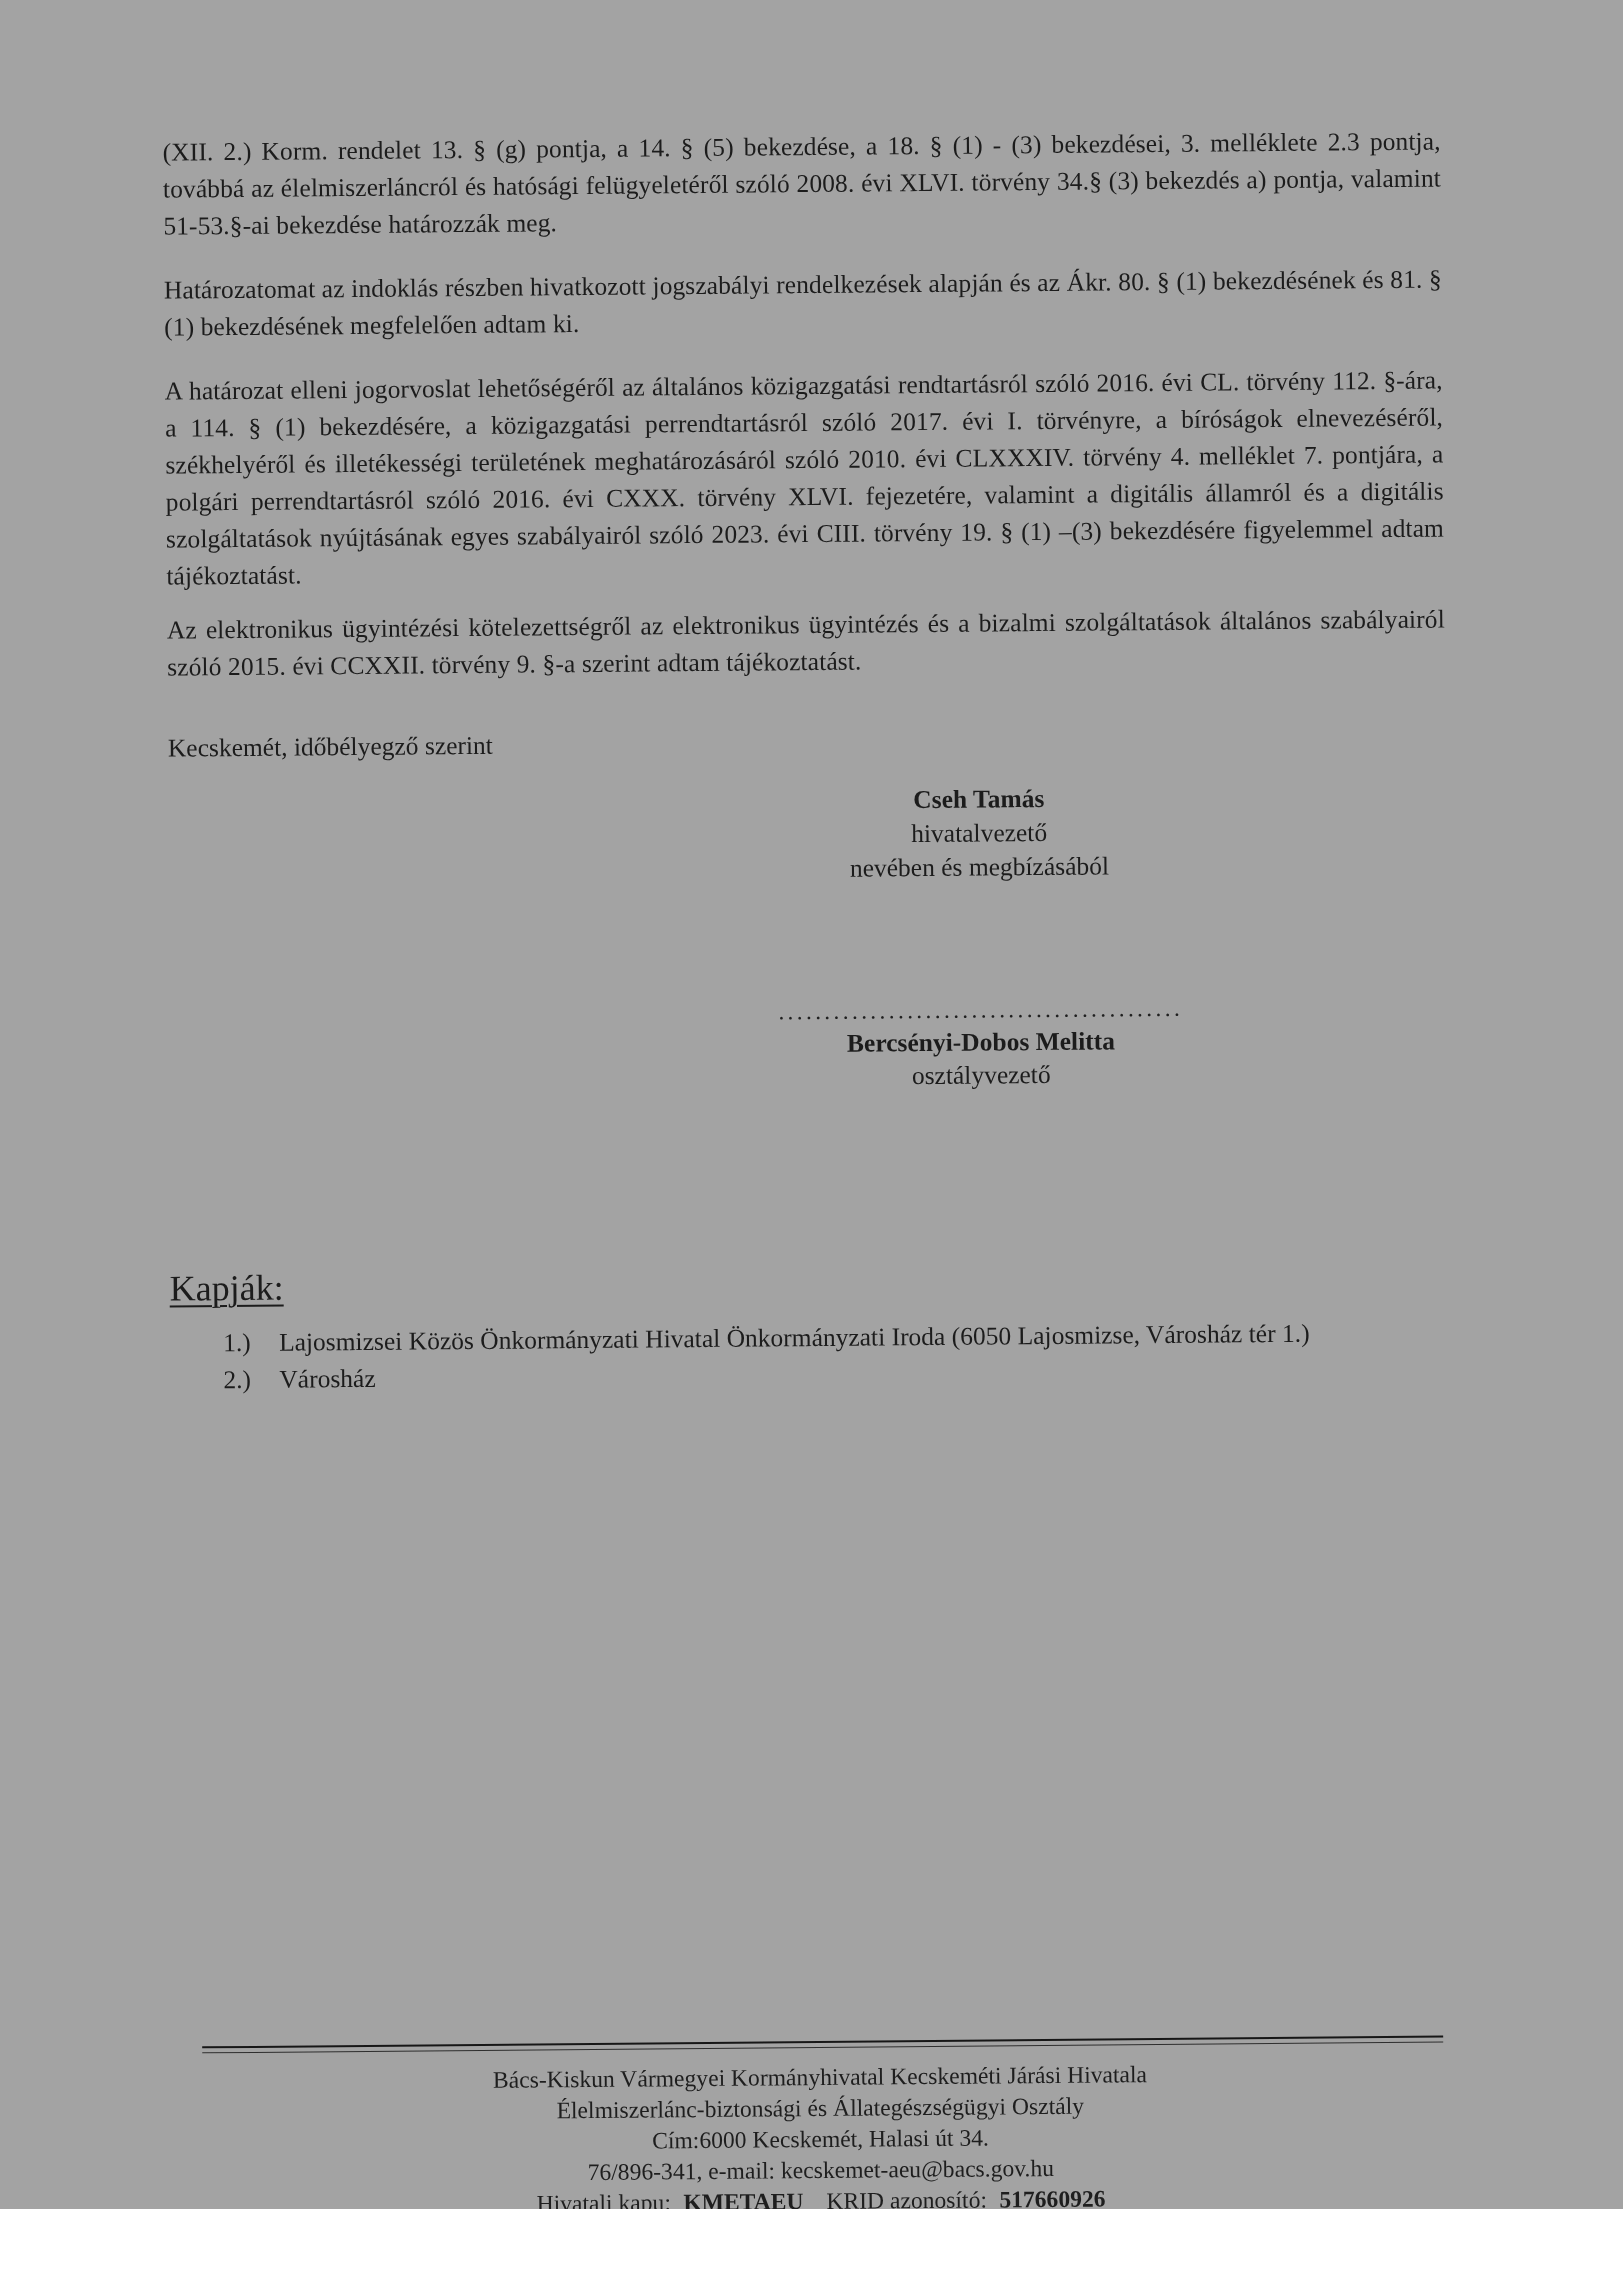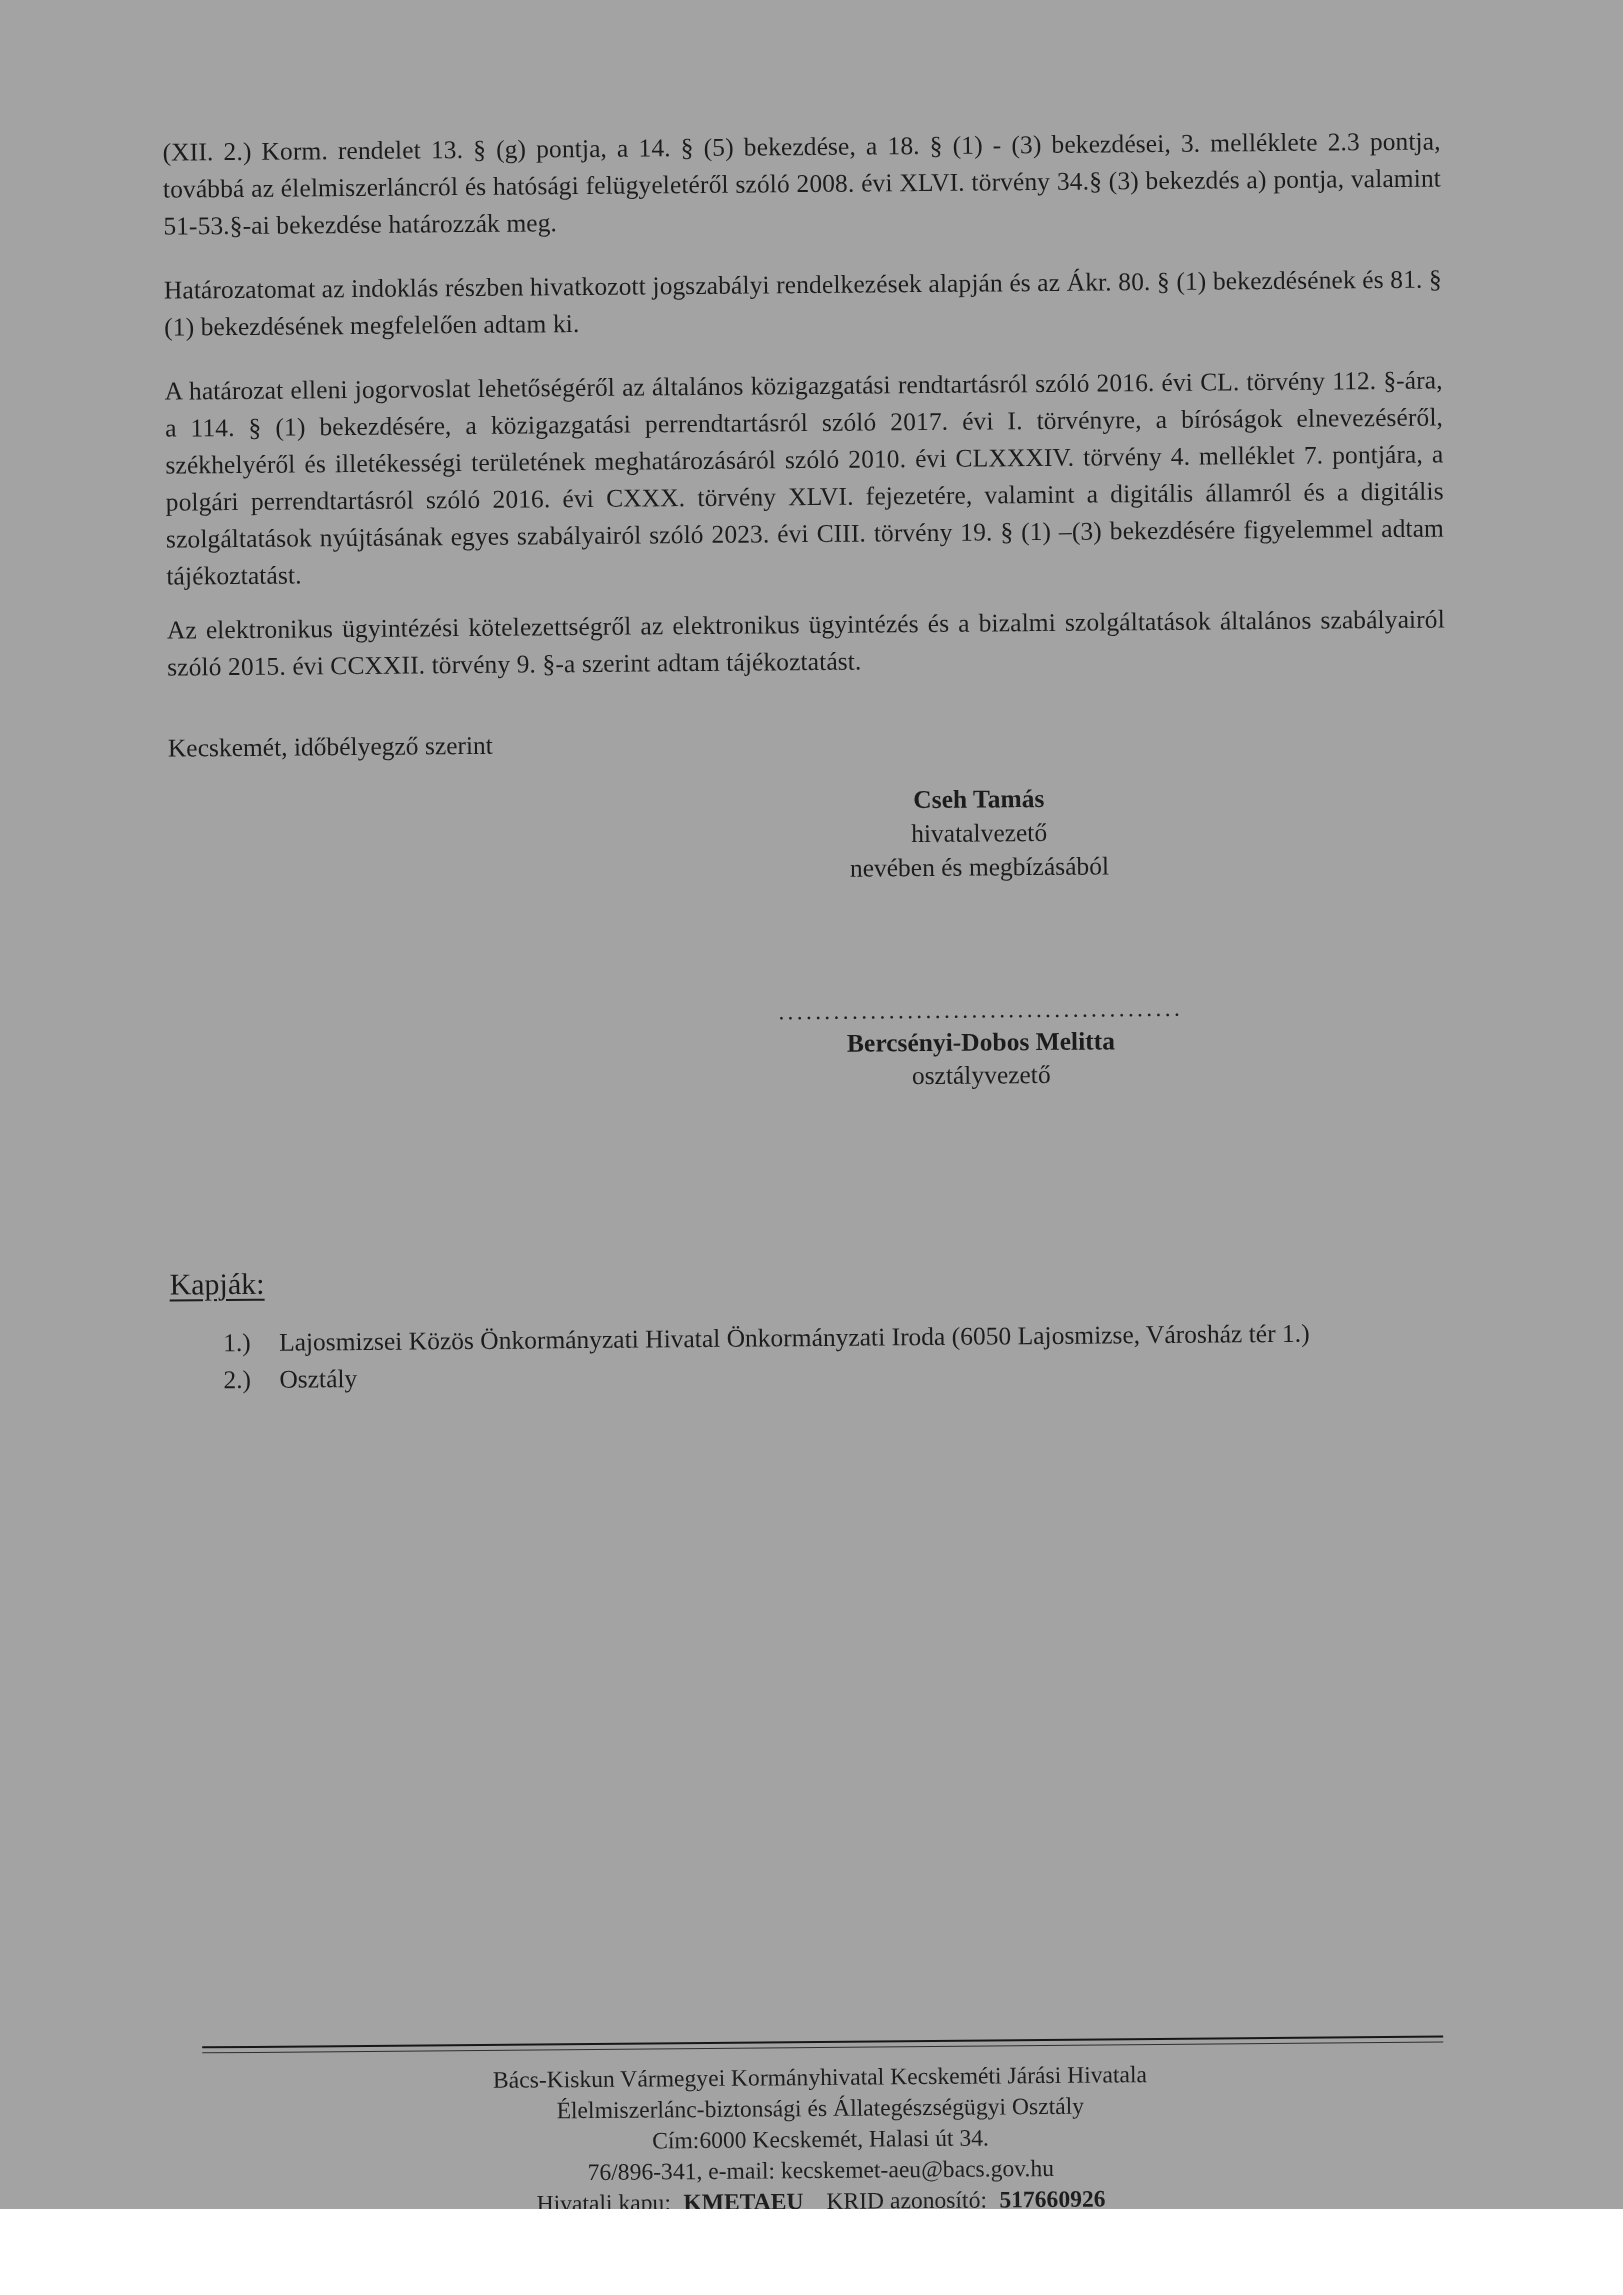--- a/index.html
+++ b/index.html
@@ -58,21 +58,21 @@
     font-size: 23.6px;
     letter-spacing: 3.3px;
     line-height: 31px;
     white-space: nowrap;
     color: #1f1f1f;
   }
   .kapjak-heading {
     position: absolute;
     left: 168px;
     top: 1262px;
-    font-size: 30px;
+    font-size: 36px;
     text-decoration: underline;
     text-underline-offset: 4.6px;
     text-decoration-thickness: 2px;
   }
   .rec-item {
     position: absolute;
     left: 221px;
     font-size: 25.5px;
     white-space: nowrap;
   }
@@ -142,21 +142,21 @@
       <div>osztályvezető</div>
     </div>
 
     <div class="kapjak-heading">Kapják:</div>
 
     <div class="rec-item rec1">
       <span class="rec-num">1.)</span><span>Lajosmizsei Közös Önkormányzati Hivatal Önkormányzati Iroda (6050 Lajosmizse, Városház tér 1.)</span>
     </div>
 
     <div class="rec-item rec2">
-      <span class="rec-num">2.)</span><span>Osztály</span>
+      <span class="rec-num">2.)</span><span>Városház</span>
     </div>
 
     <div class="footer-rule"></div>
 
     <div class="footer">
       <div class="footer-line">Bács-Kiskun Vármegyei Kormányhivatal Kecskeméti Járási Hivatala</div>
       <div class="footer-line">Élelmiszerlánc-biztonsági és Állategészségügyi Osztály</div>
       <div class="footer-line">Cím:6000 Kecskemét, Halasi út 34.</div>
       <div class="footer-line">76/896-341, e-mail: kecskemet-aeu@bacs.gov.hu</div>
       <div class="footer-line">

